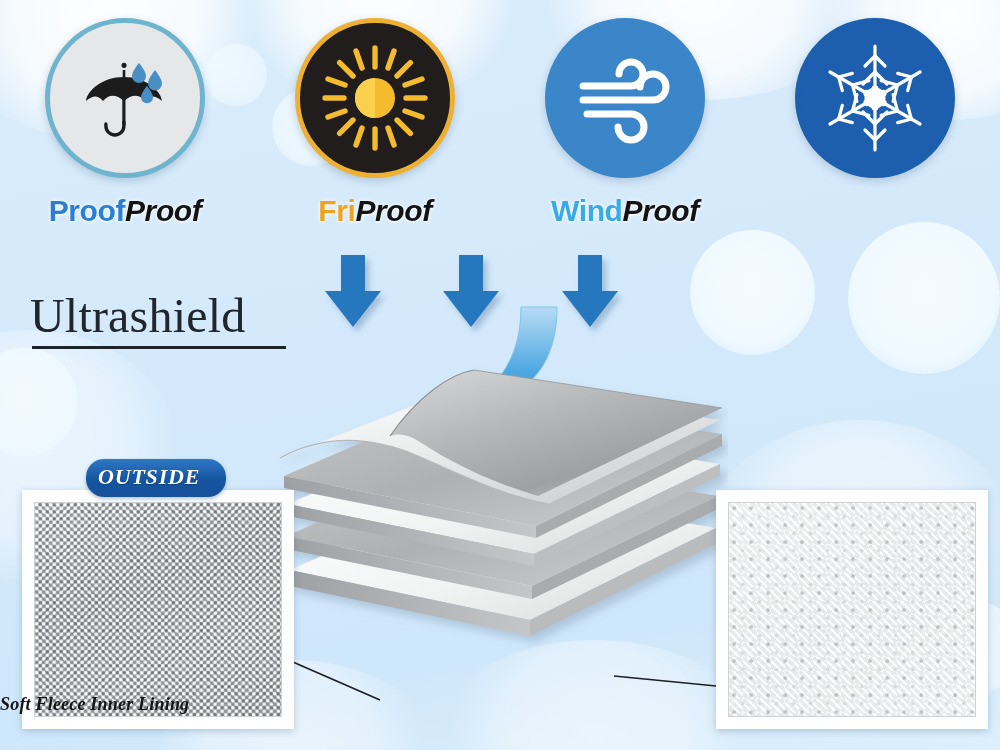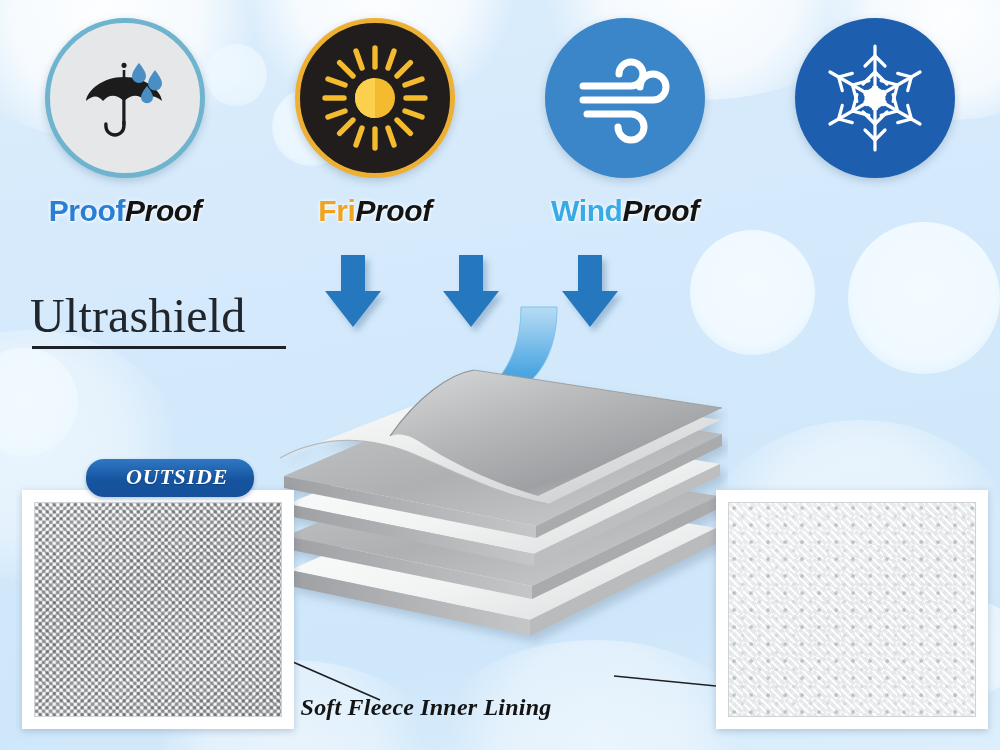--- a/index.html
+++ b/index.html
@@ -111,21 +111,21 @@
   .arrows { position: absolute; left: 0; top: 0; }
 
   
   .stack { position: absolute; left: 268px; top: 290px; }
 
   
   .pill {
     position: absolute;
     background: linear-gradient(180deg, #2f78c4 0%, #15549f 55%, #17509a 100%);
     border-radius: 18px;
-    padding: 5px 26px 7px 40px;
+    padding: 5px 26px 7px 12px;
     box-shadow: 0 2px 4px rgba(40,80,130,0.35);
   }
   .pill span {
     font-family: "Liberation Serif", serif;
     font-style: italic;
     font-weight: bold;
     font-size: 22px;
     color: #ffffff;
     letter-spacing: 0.8px;
     white-space: nowrap;
@@ -174,25 +174,25 @@
     background-size: 17px 17px, 17px 17px, 14px 14px, 14px 14px, 100% 100%;
   }
 
   
   .leaders { position: absolute; left: 0; top: 0; }
   .caption {
     position: absolute;
     left: 0;
     top: 694px;
     width: 852px;
-    text-align: center;
+    text-align: left;
     font-family: "Liberation Serif", serif;
     font-style: italic;
     font-weight: bold;
-    font-size: 24px;
+    font-size: 18px;
     color: #141414;
     letter-spacing: 0.2px;
   }
 </style>
 </head>
 <body>
 
 <div id="infographic">
 
   <div class="sky-layer">

